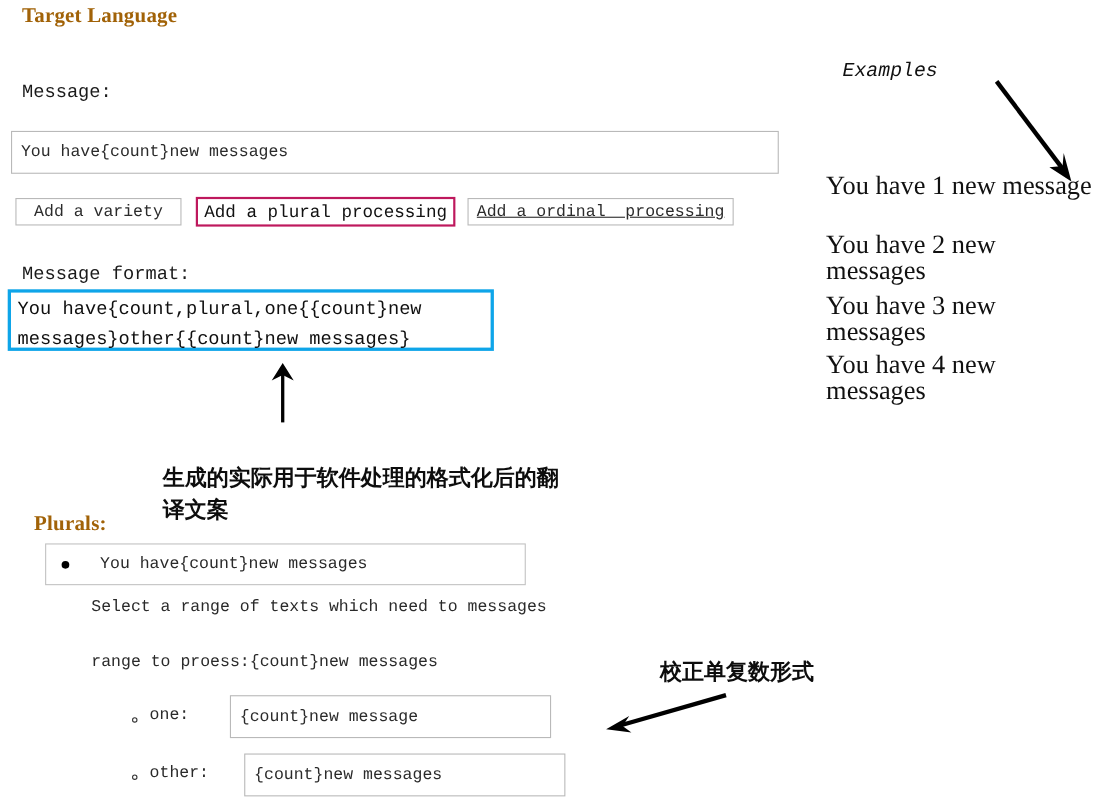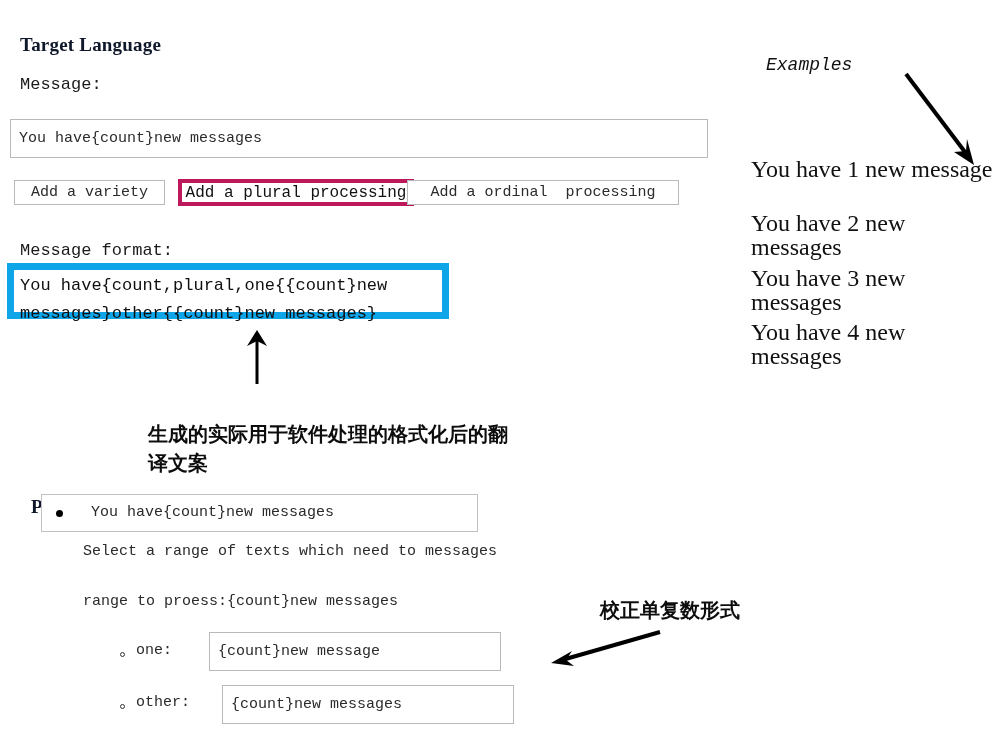--- a/index.html
+++ b/index.html
@@ -17,23 +17,22 @@
     color: #000000;
   }
   .abs { position: absolute; }
 
   
   .h-bold {
     font-family: "Liberation Serif", serif;
     font-weight: bold;
     font-size: 19px;
     line-height: 22px;
-    color: #0f172a;
+    color: #a16207;
     letter-spacing: 0.2px;
-    margin-top: 30px;
   }
   .mono-label {
     font-family: "Liberation Mono", monospace;
     font-size: 17px;
     line-height: 21px;
     color: #1a1a1a;
   }
   .mono-text {
     font-family: "Liberation Mono", monospace;
     font-size: 15px;
@@ -85,29 +84,29 @@
     display: flex;
     align-items: center;
     justify-content: center;
     font-family: "Liberation Mono", monospace;
     font-size: 15px;
     color: #2b2b2b;
     white-space: pre;
     cursor: pointer;
   }
   .btn.strong {
-    border: 4px solid #be185d;
+    border: 2px solid #be185d;
     color: #111;
     font-size: 16px;
   }
 
   
   .fmt-box {
     box-sizing: border-box;
-    border: 7px solid #0ea5e9;
+    border: 3px solid #0ea5e9;
     background: #ffffff;
     padding: 2px 6px 2px 6px;
   }
   .fmt-box .line {
     font-family: "Liberation Mono", monospace;
     font-size: 17px;
     line-height: 28px;
     color: #0f0f0f;
     white-space: pre;
   }
@@ -151,21 +150,21 @@
   <div class="abs field" style="left:10px; top:119px; width:698px; height:39px;" title="Enter message">
     <span class="val">You have{count}new messages</span>
   </div>
 
   <div class="abs btn" style="left:14px; top:180px; width:151px; height:25px;">
     <span>Add a variety</span>
   </div>
   <div class="abs btn strong" style="left:178px; top:179px; width:236px; height:27px;">
     <span>Add a plural processing</span>
   </div>
-  <div class="abs btn" style="left:407px; top:180px; width:272px; height:25px;">
+  <div class="abs btn" style="left:425px; top:180px; width:242px; height:25px;text-decoration:underline;">
     <span>Add a ordinal  processing</span>
   </div>
 
   <div class="abs mono-label" style="left:20px; top:240px;">Message format:</div>
 
   <div class="abs fmt-box" style="left:7px; top:263px; width:442px; height:56px;">
     <div class="line">You have{count,plural,one{{count}new</div>
     <div class="line">messages}other{{count}new messages}</div>
   </div>
 

